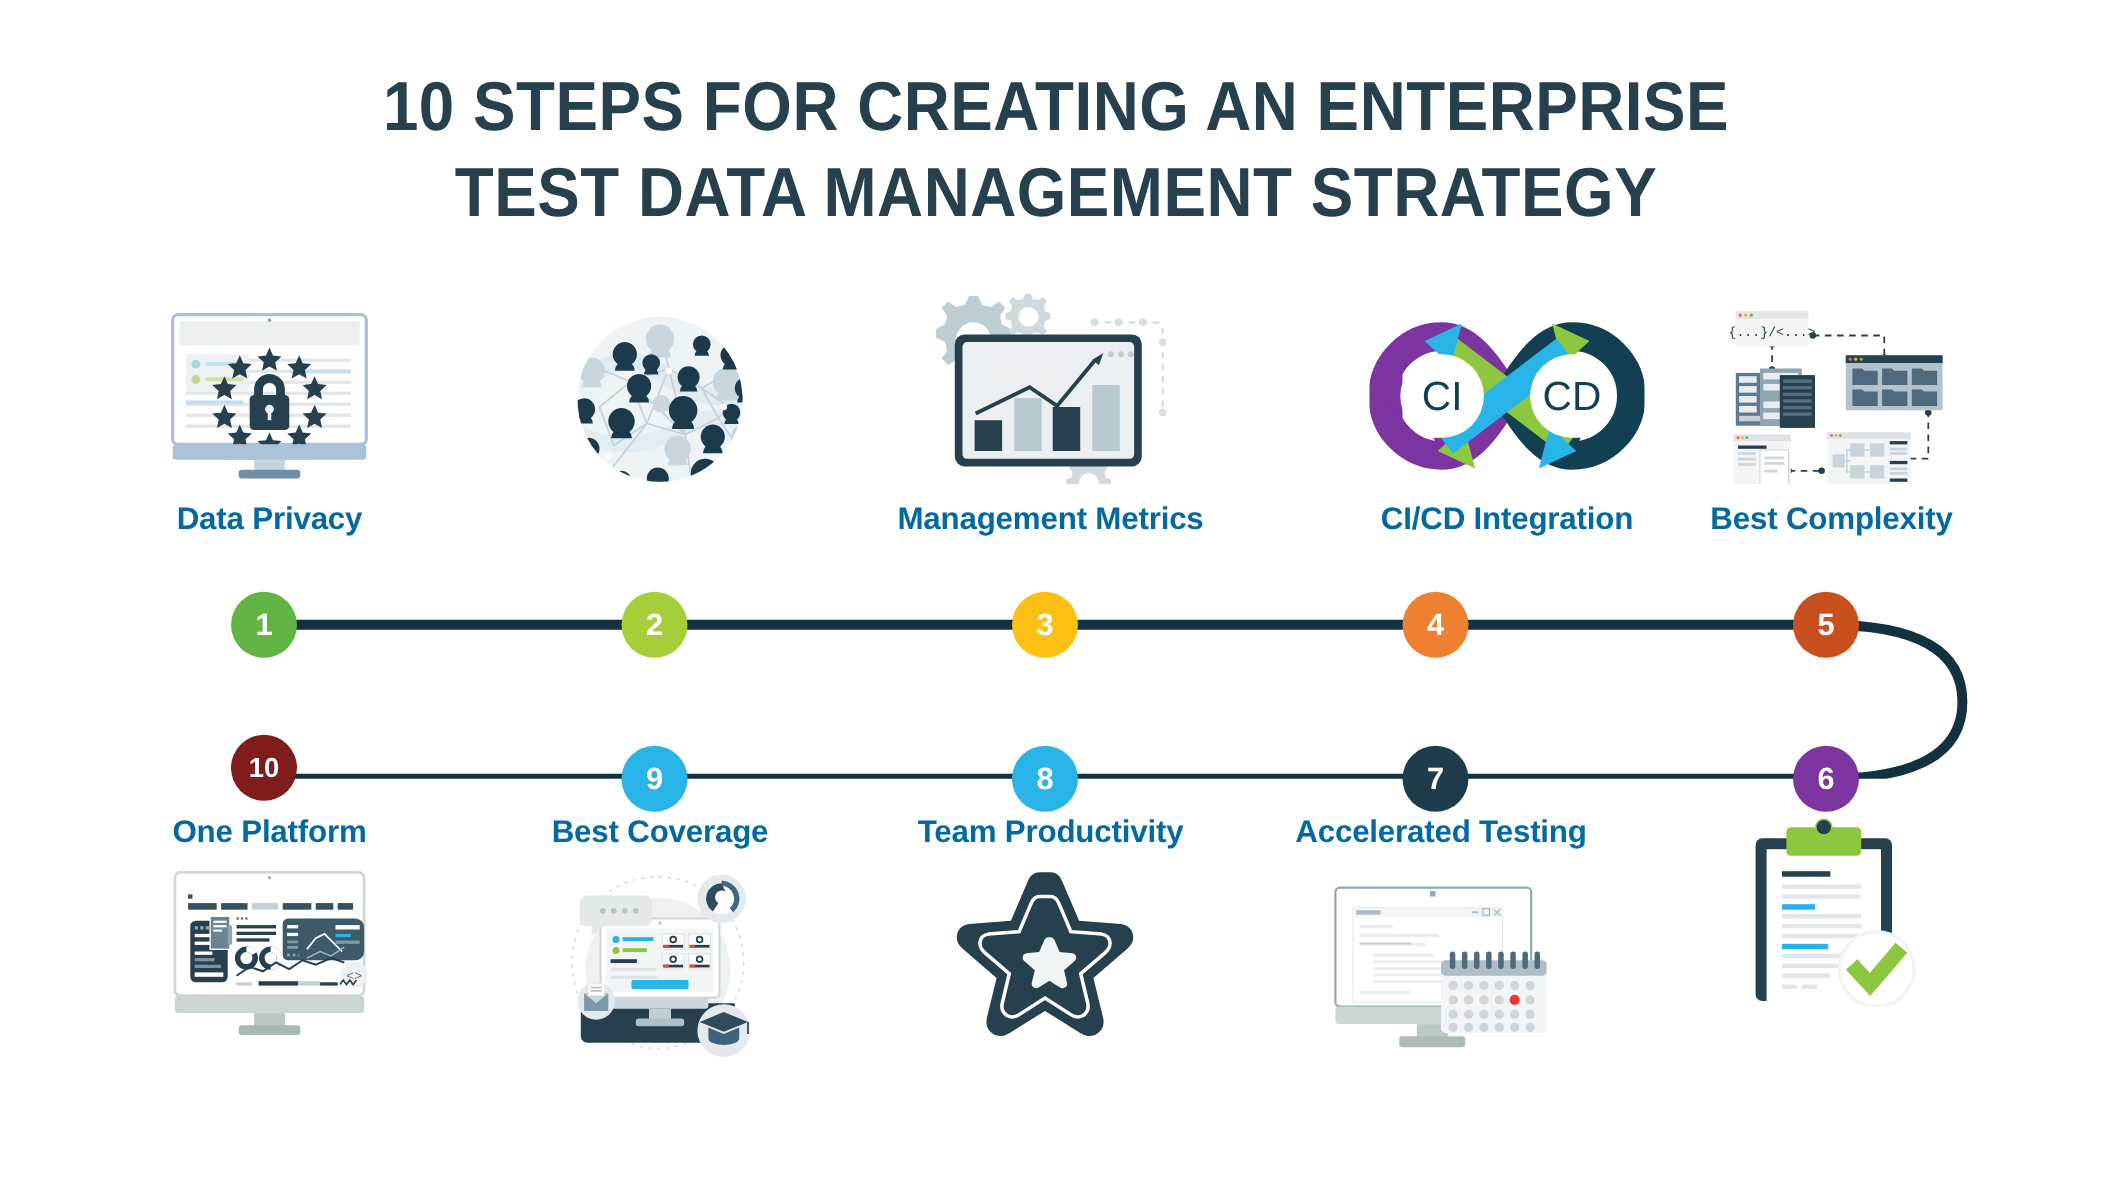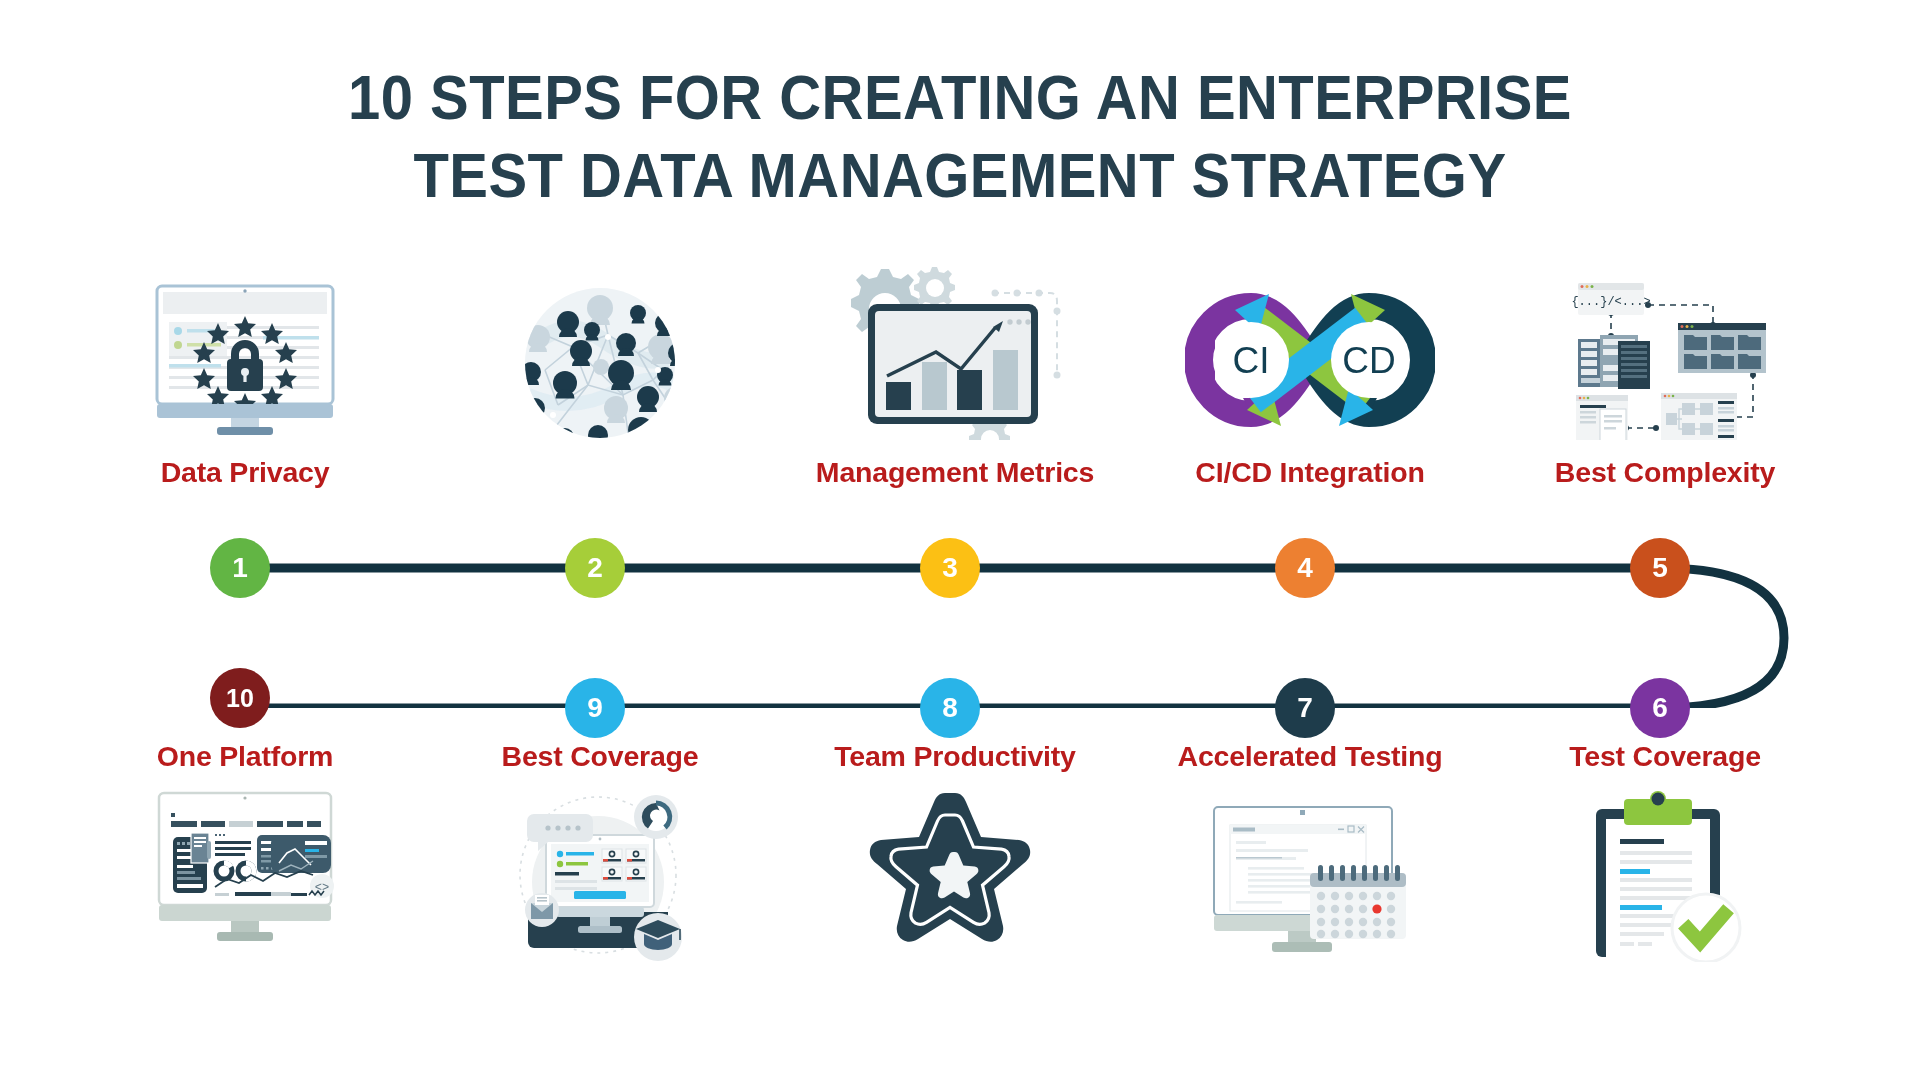--- a/index.html
+++ b/index.html
@@ -50,21 +50,21 @@
   .icon-box-bot {
     height: 180px;
     display: flex;
     align-items: flex-start;
     justify-content: center;
   }
   .step-label {
     margin-top: 16px;
     font-size: 28.5px;
     font-weight: 700;
-    color: #b91c1c;
+    color: #0369a1;
     letter-spacing: -0.2px;
     white-space: nowrap;
   }
   .label-bot { margin-top: 0; margin-bottom: 14px; }
 
   
   #timeline {
     position: absolute;
     top: 508px; left: 0;
     width: 1920px; height: 200px;
@@ -261,21 +261,21 @@
         <rect x="87" y="97" width="25" height="48" fill="#b8c8cf"></rect>
         <rect x="122" y="105" width="25" height="40" fill="#26404e"></rect>
         <rect x="158" y="85" width="25" height="60" fill="#b8c8cf"></rect>
         <polyline points="52,111 101,87 126,104 160,63" fill="none" stroke="#26404e" stroke-width="3.5"></polyline>
         <polygon points="168,56 158,62 164,67" fill="#26404e"></polygon>
       </svg>
     </div>
     <div class="step-label">Management Metrics</div>
   </div>
 
-  <div class="col col-top" style="left:1150px;">
+  <div class="col col-top" style="left:1210px;">
     <div class="icon-box">
       <svg width="250" height="160" viewBox="0 0 250 160">
         <path d="M125 80 C105 46 88 26 66 26 A54 54 0 0 0 66 134 C88 134 105 114 125 80" fill="none" stroke="#7b34a0" stroke-width="26" stroke-linecap="butt"></path>
         <polygon points="30,52 30,100 4,76" fill="#7b34a0"></polygon>
         <polygon points="88,118 58,118 73,146" fill="#7b34a0"></polygon>
         <path d="M125 80 C145 46 162 26 184 26 A54 54 0 0 1 184 134 C162 134 145 114 125 80" fill="none" stroke="#123f52" stroke-width="26" stroke-linecap="butt"></path>
         <polygon points="162,118 192,118 177,146" fill="#123f52"></polygon>
         <path d="M72 38 L182 122" stroke="#8dc63f" stroke-width="26" fill="none"></path>
         <polygon points="166,14 200,30 176,52" fill="#8dc63f"></polygon>
         <polygon points="96,146 62,130 86,108" fill="#8dc63f"></polygon>
@@ -681,21 +681,20 @@
               <circle cx="177" cy="147" r="4.2"></circle>
               <circle cx="191" cy="147" r="4.2"></circle>
           </g>
           <circle cx="177" cy="122" r="4.6" fill="#e8382f"></circle>
         </g>
       </svg>
     </div>
   </div>
 
   <div class="col col-bot" style="left:1505px;">
-    <div class="step-label label-bot">Test Coverage</div>
     <div class="icon-box-bot">
       <svg width="190" height="175" viewBox="0 0 190 175">
         <rect x="26" y="22" width="124" height="148" rx="6" fill="#26404e"></rect>
         <rect x="36" y="32" width="104" height="138" fill="#ffffff"></rect>
         <rect x="54" y="12" width="68" height="26" rx="4" fill="#8dc63f"></rect>
         <path d="M80 12 a8 8 0 0 1 16 0z" fill="#8dc63f"></path>
         <circle cx="88" cy="12" r="6.5" fill="#26404e"></circle>
         <rect x="50" y="52" width="44" height="5" fill="#26404e"></rect>
         <g fill="#e4e7e9">
           <rect x="50" y="64" width="72" height="4"></rect>

